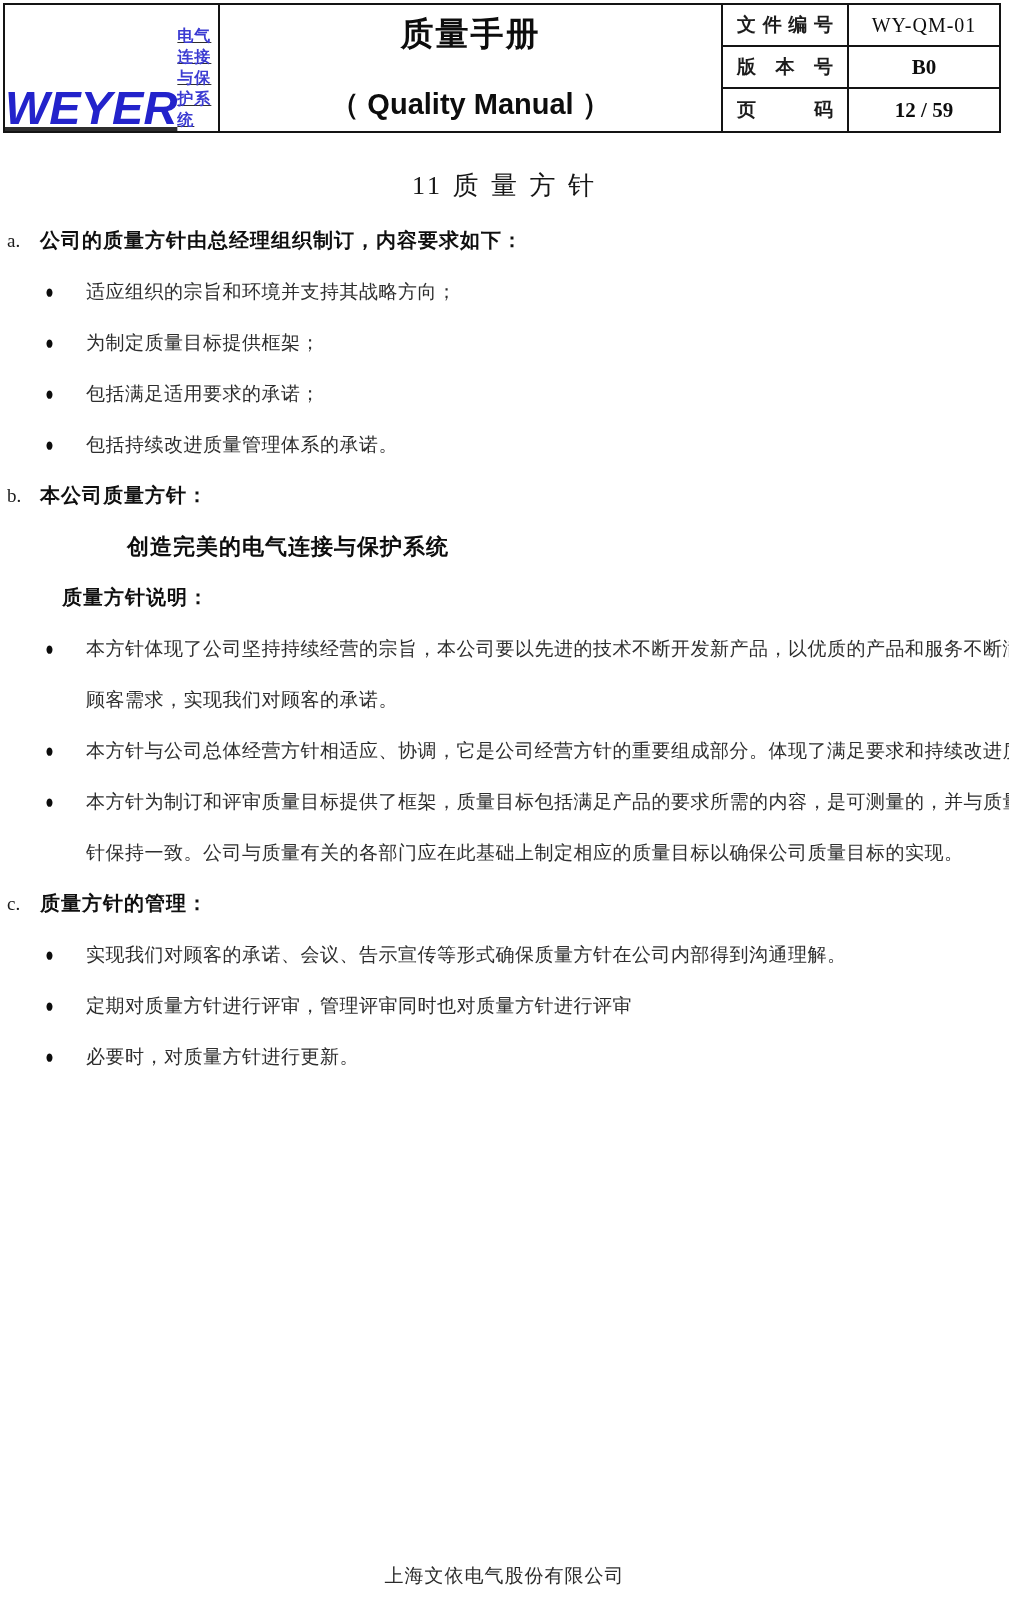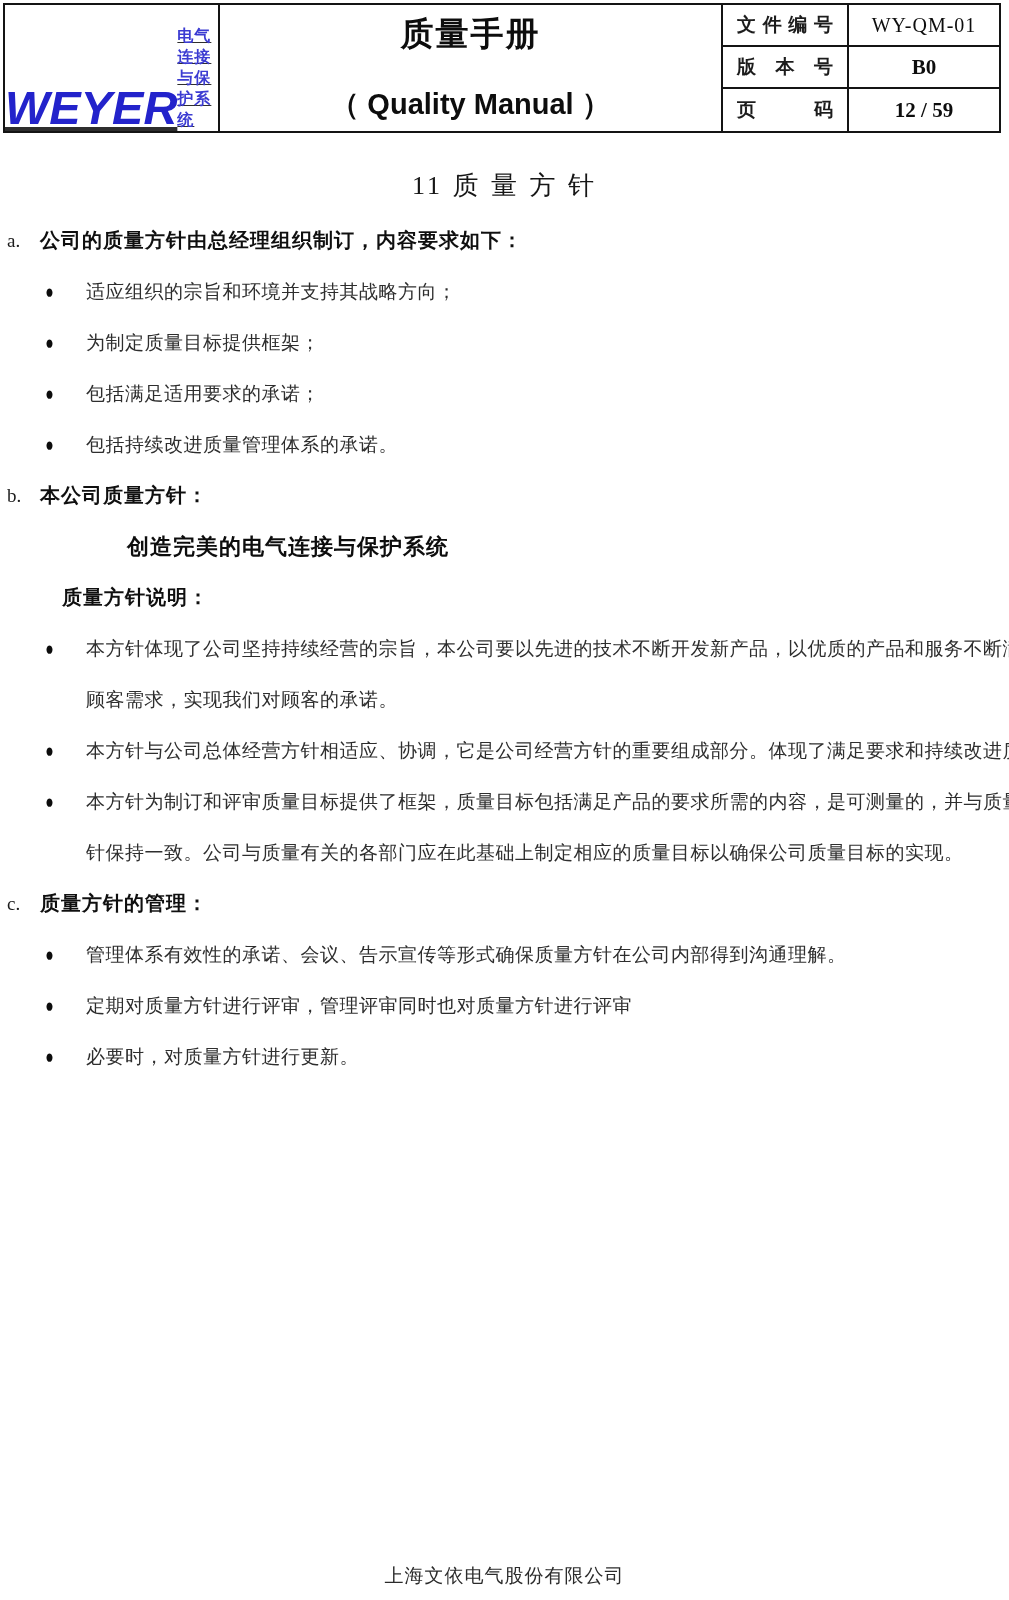--- a/index.html
+++ b/index.html
@@ -161,21 +161,21 @@
       </div>
       <div class="row row-cont">
         <span>针保持一致。公司与质量有关的各部门应在此基础上制定相应的质量目标以确保公司质量目标的实现。</span>
       </div>
       <div class="row row-heading">
         <span class="sec-label">c.</span>
         <span>质量方针的管理：</span>
       </div>
       <div class="row row-bullet">
         <span class="bullet-dot">●</span>
-        <span>管理体系有效性的承诺、会议、告示宣传等形式确保质量方针在公司内部得到沟通理解。</span>
+        <span>实现我们对顾客的承诺、会议、告示宣传等形式确保质量方针在公司内部得到沟通理解。</span>
       </div>
       <div class="row row-bullet">
         <span class="bullet-dot">●</span>
         <span>定期对质量方针进行评审，管理评审同时也对质量方针进行评审</span>
       </div>
       <div class="row row-bullet">
         <span class="bullet-dot">●</span>
         <span>必要时，对质量方针进行更新。</span>
       </div>
     </div>

